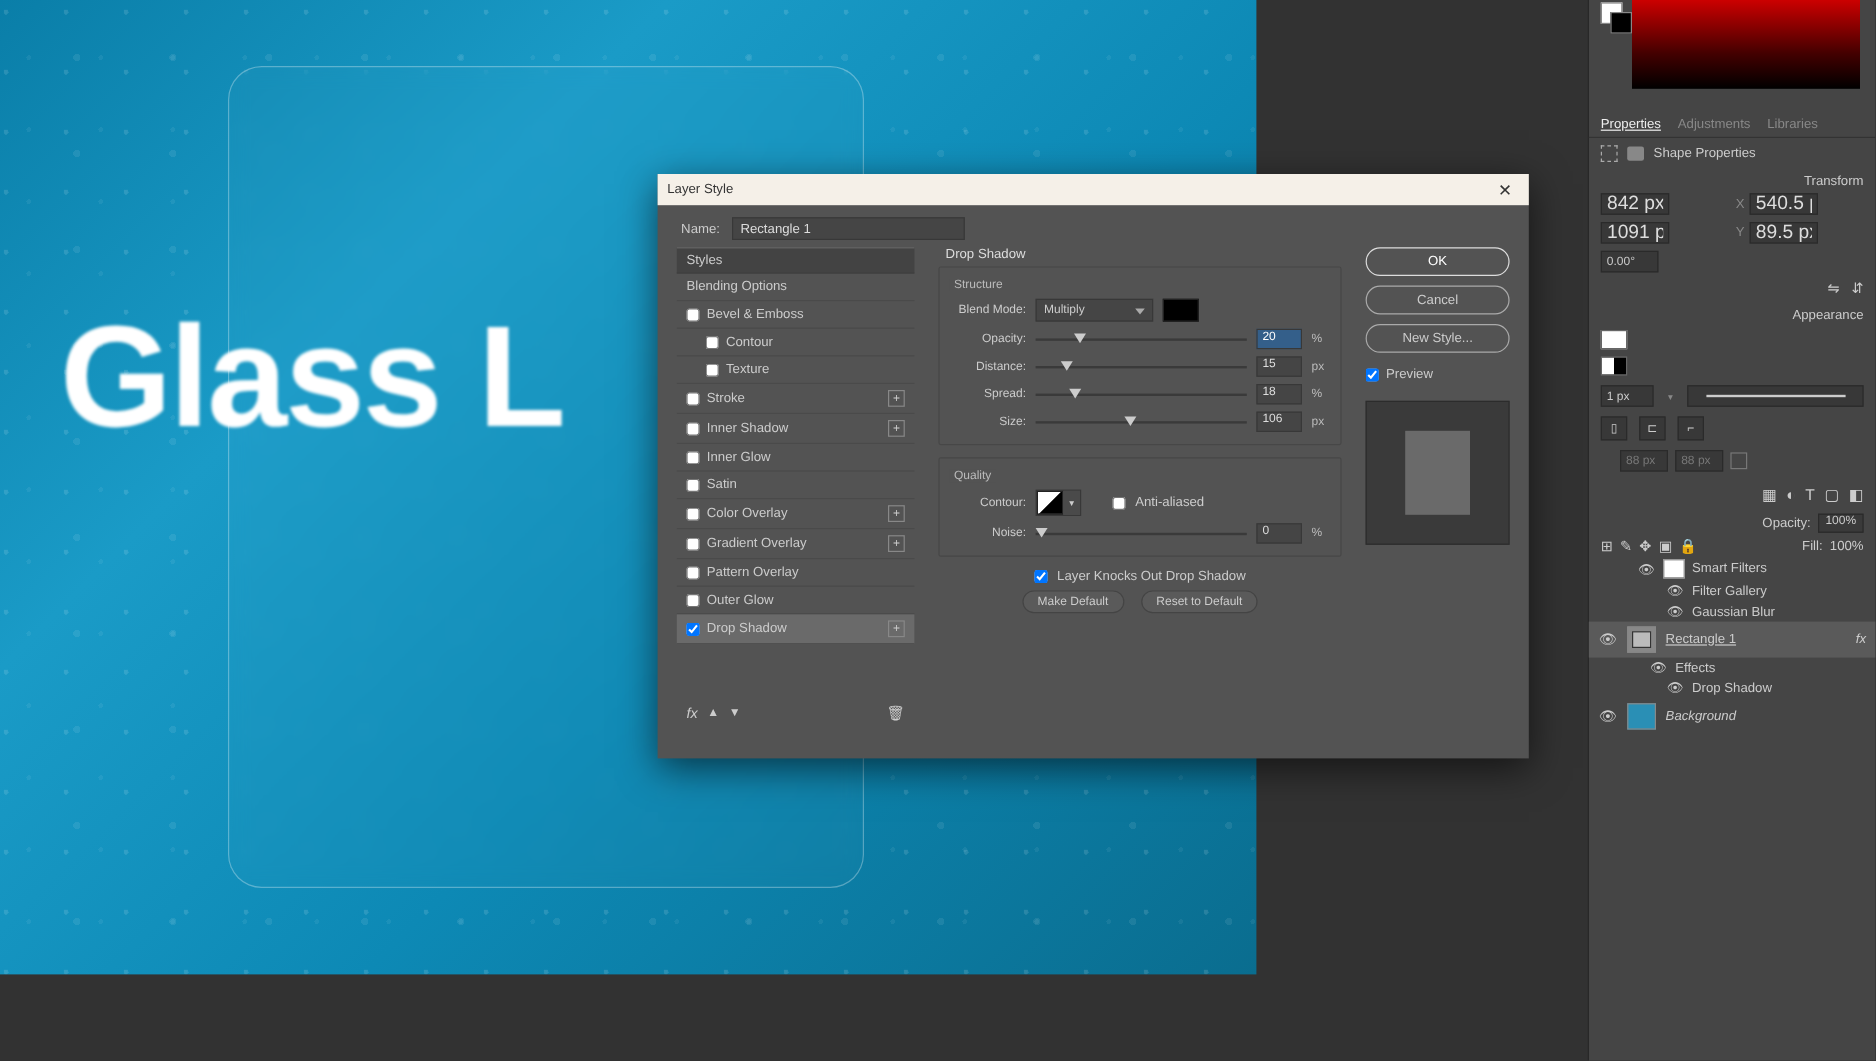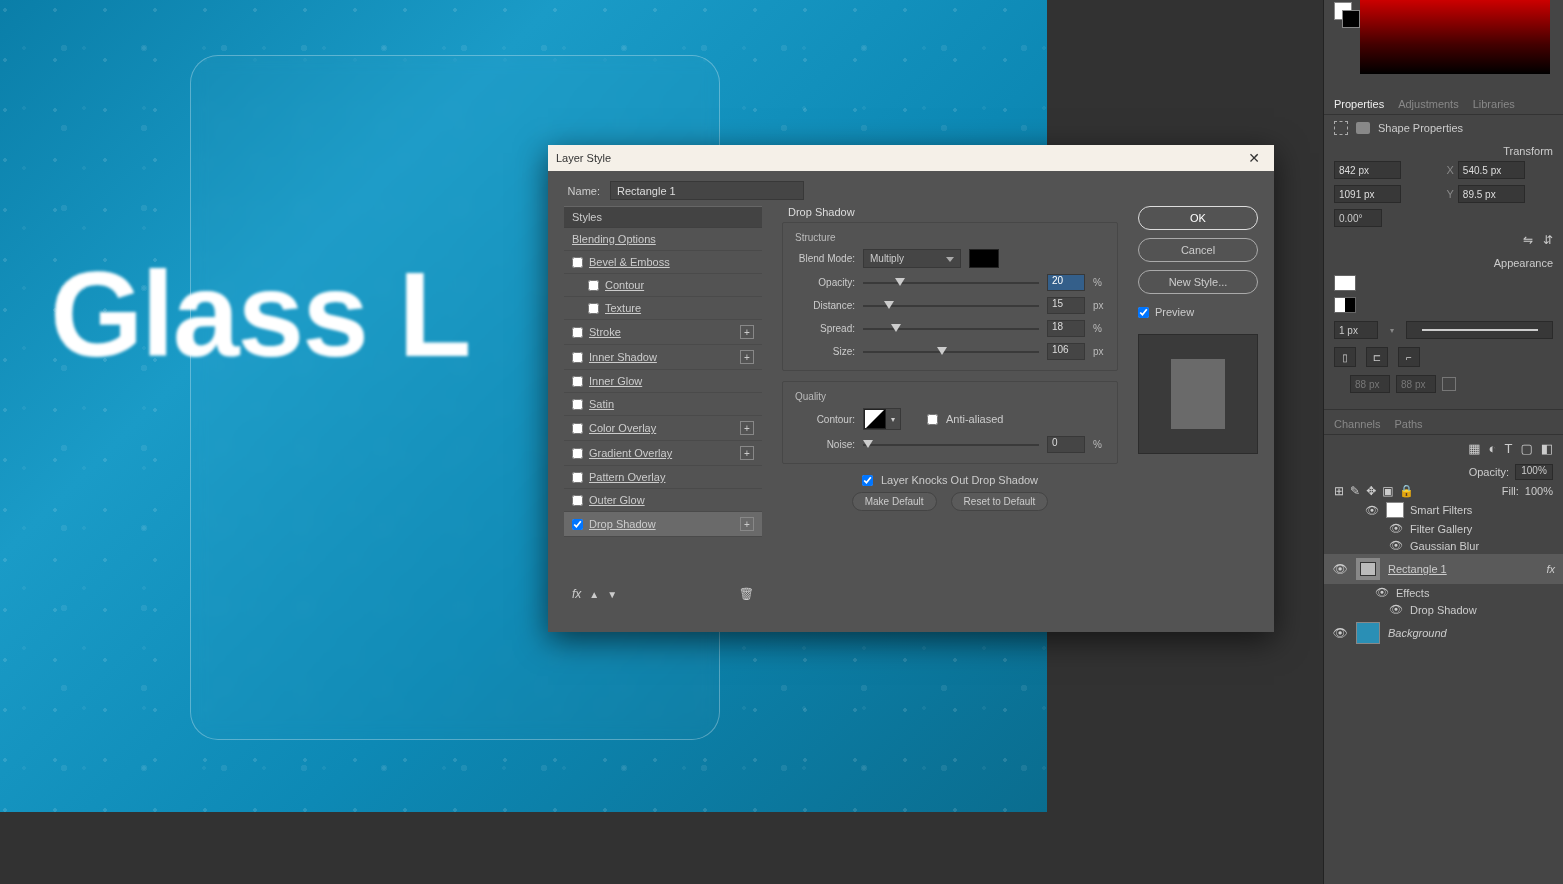--- a/index.html
+++ b/index.html
@@ -10,29 +10,29 @@
 .glass-rect { position: absolute; left: 190px; top: 55px; width: 530px; height: 685px; border: 1px solid rgba(255,255,255,.3); border-radius: 28px; backdrop-filter: blur(8px); background: rgba(255,255,255,.02); }
 .canvas-text { position: absolute; left: 50px; top: 245px; font-size: 120px; font-weight: 700; color: #fff; filter: blur(1.5px); letter-spacing: -2px; }
 
 .right-panel { position: absolute; right: 0; top: 0; width: 240px; height: 100%; background: #454545; border-left: 1px solid #222; }
 .swatch-gradient { position: absolute; top: 0; left: 36px; width: 190px; height: 74px; background: linear-gradient(to bottom, #c00, #400 60%, #000 100%); }
 .swatch-fg { position: absolute; top: 2px; left: 10px; width: 18px; height: 18px; background: #fff; border: 1px solid #888; }
 .swatch-bg { position: absolute; top: 10px; left: 18px; width: 18px; height: 18px; background: #000; border: 1px solid #888; }
 
 .panel-tabs { display: flex; gap: 14px; padding: 6px 10px 4px; border-bottom: 1px solid #333; }
 .panel-tabs > div { color: #888; cursor: pointer; }
-.panel-tabs > div.active { color: #eee; }
+.panel-tabs > div.active { color: #eee; text-decoration: underline; }
 .shape-prop-header { display: flex; align-items: center; gap: 8px; padding: 6px 10px; color: #bbb; }
 .shape-icon { width: 14px; height: 14px; border: 1.5px dashed #aaa; }
 .live-icon { width: 14px; height: 12px; background: #888; border-radius: 2px; }
 
 .transform-grid { padding: 4px 10px; display: grid; grid-template-columns: 1fr 1fr; gap: 6px; font-size: 10px; color: #bbb; }
 .tf-field { display: flex; align-items: center; gap: 4px; }
 .tf-field span { color: #888; }
-.tf-field input { width: 67px; height: 18px; background: #383838; border: 1px solid #2a2a2a; color: #ddd; font-size: 10px; padding: 0 4px; }
+.tf-field input { width: 57px; height: 18px; background: #383838; border: 1px solid #2a2a2a; color: #ddd; font-size: 16px; padding: 0 4px; }
 .mini-select { width: 48px; height: 18px; background: #383838; border: 1px solid #2a2a2a; display: inline-flex; align-items: center; padding: 0 4px; font-size: 10px; text-align: center; }
 
 .appearance { padding: 6px 10px; }
 .fill-swatch { width: 22px; height: 16px; background: #fff; border: 1px solid #666; margin-bottom: 6px; }
 .stroke-swatch { width: 22px; height: 16px; background: linear-gradient(to right, #fff 50%, #000 50%); border: 1px solid #666; }
 .stroke-row { display: flex; gap: 8px; align-items: center; margin-top: 8px; }
 .stroke-width { width: 44px; height: 18px; background: #383838; border: 1px solid #2a2a2a; display: flex; align-items: center; padding: 0 4px; font-size: 10px; }
 .stroke-line { flex: 1; height: 18px; background: #383838; border: 1px solid #2a2a2a; display: flex; align-items: center; justify-content: center; }
 .stroke-line::before { content: ""; width: 80%; height: 2px; background: #ccc; }
 .mini-icons { display: flex; gap: 10px; margin-top: 8px; }
@@ -71,21 +71,21 @@
 .name-row { display: flex; align-items: center; gap: 10px; padding: 10px 16px 6px; }
 .name-row label { width: 36px; text-align: right; }
 .name-row input { width: 194px; height: 19px; background: #454545; border: 1px solid #383838; color: #ddd; font-size: 11px; padding: 0 6px; }
 
 .dlg-body { display: flex; padding: 0 16px 12px; gap: 20px; }
 .styles-list { width: 198px; }
 .styles-header { background: #434343; padding: 4px 8px; border-top: 1px solid #666; border-bottom: 1px solid #404040; }
 .style-row { display: flex; align-items: center; gap: 6px; padding: 5px 8px; border-bottom: 1px solid #4a4a4a; cursor: pointer; }
 .style-row.sel { background: #6a6a6a; }
 .style-row input[type=checkbox] { width: 11px; height: 11px; }
-.style-row .lbl { flex: 1; text-decoration: underline; }
+.style-row .lbl { flex: 1; }
 .style-row .plus { width: 14px; height: 14px; border: 1px solid #888; display: flex; align-items: center; justify-content: center; font-size: 10px; }
 .style-row.indent { padding-left: 24px; }
 .styles-footer { display: flex; align-items: center; gap: 8px; padding: 8px; color: #999; }
 .styles-footer .sp { flex: 1; }
 .fx-icon { font-style: italic; font-size: 12px; }
 .arrow { font-size: 10px; }
 .trash { font-size: 12px; }
 
 .settings { flex: 1; }
 .sect-title { padding-left: 6px; margin-bottom: 4px; color: #ddd; }
@@ -189,24 +189,20 @@
       <div class="mini-icon">⊏</div>
       <div class="mini-icon">⌐</div>
     </div>
     <div class="corner-row">
       <div class="corner-in">88 px</div>
       <div class="corner-in">88 px</div>
       <div style="width:14px;height:14px;border:1px solid #777"></div>
     </div>
   </div>
 
-  <div class="tabs2">
-    <div>Channels</div>
-    <div>Paths</div>
-  </div>
 
   <div class="layers-toolbar">
     <span>▦</span>
     <span>◐</span>
     <span>T</span>
     <span>▢</span>
     <span>◧</span>
   </div>
   <div class="opacity-row">
     <span>Opacity:</span>

